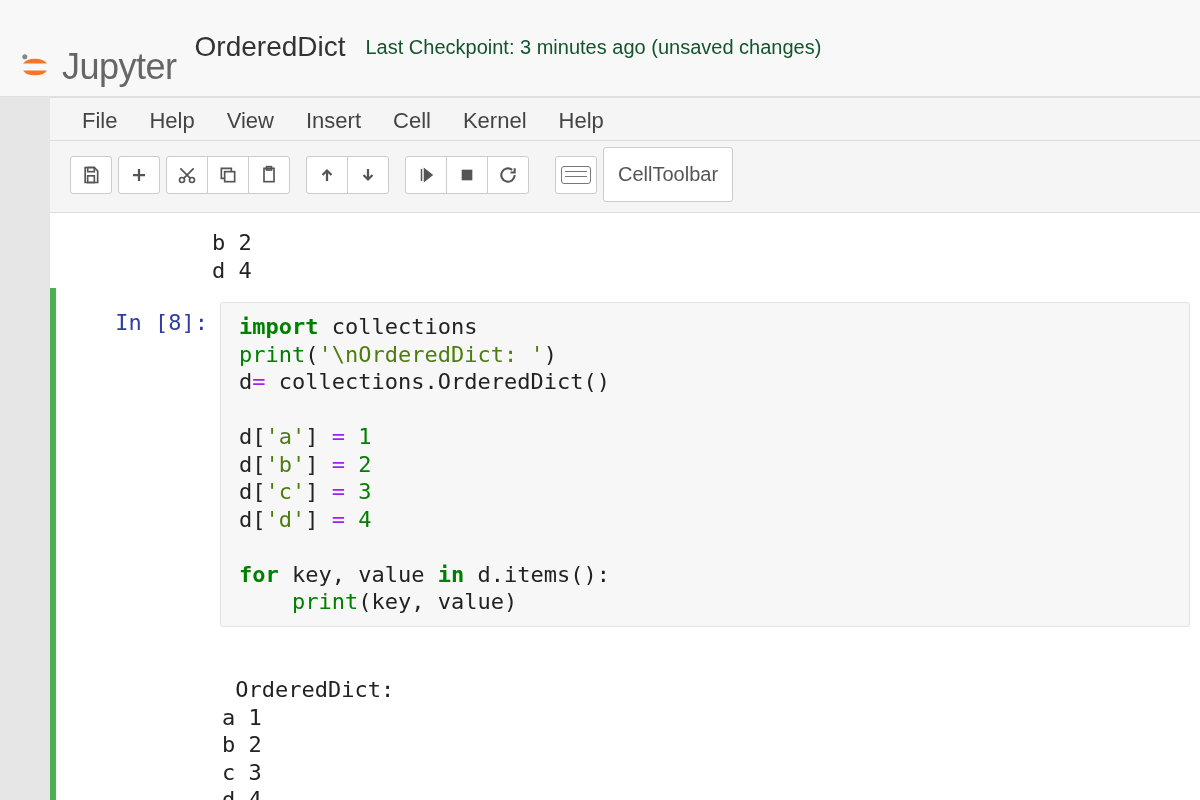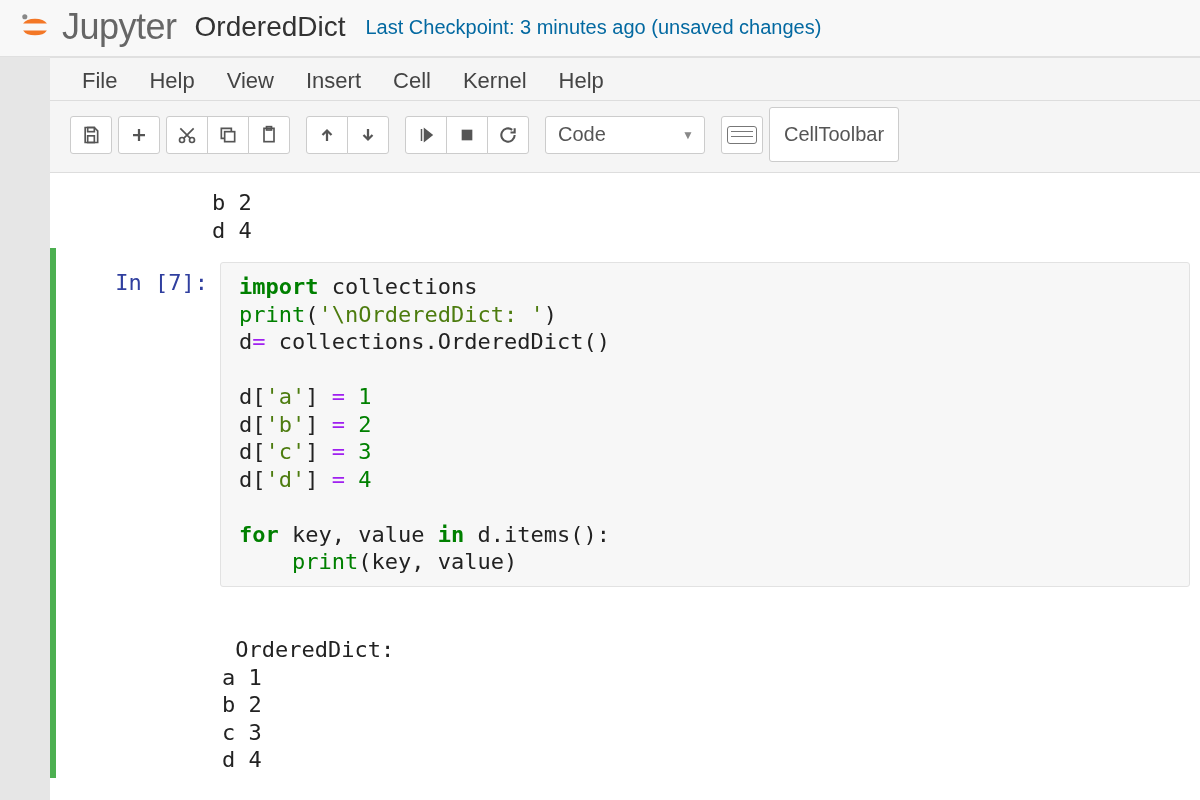--- a/index.html
+++ b/index.html
@@ -12,35 +12,35 @@
     height: 800px;
     overflow: hidden;
   }
   .header {
     background: #f8f8f8;
     padding: 6px 18px 8px 18px;
     display: flex;
     align-items: center;
     border-bottom: 1px solid #e0e0e0;
   }
-  .logo-wrap { display:flex; align-items:center; gap:10px; margin-right:18px;}
+  .logo-wrap { display:flex; align-items:center; gap:10px; margin-right:18px;margin-top:40px;}
   .logo-text {
     font-size: 36px;
     letter-spacing: -0.5px;
     color: #666;
     font-weight: 400;
   }
   .notebook-name {
     font-size: 28px;
     color: #333;
     margin-right: 20px;
   }
   .checkpoint {
     font-size: 20px;
-    color: #0369a1;
+    color: #14532d;
   }
   .menubar {
     background: #f5f5f5;
     border-top: 1px solid #e0e0e0;
     border-bottom: 1px solid #ddd;
     padding: 6px 30px 2px 30px;
     display: flex;
     gap: 28px;
     margin-left:50px;
   }
@@ -233,44 +233,41 @@
           <rect x="4" y="4" width="16" height="16"></rect>
         </svg>
     </div>
     <div class="tb-btn">
       <svg width="20" height="20" viewBox="0 0 24 24" fill="none" stroke="#555" stroke-width="2.5">
           <path d="M20 12a8 8 0 1 1-3-6.2"></path>
           <path d="M20 4v5h-5"></path>
         </svg>
     </div>
   </div>
-  <div class="tb-select">
-    <span>Code</span>
-  </div>
   <div class="tb-btn" style="margin-left:10px;">
     <span class="key-icon"></span>
   </div>
   <div class="tb-celltoolbar">
     <span>CellToolbar</span>
   </div>
 </div>
 
 <div class="notebook-container">
 
   <div class="cell prev-output">
     <div class="output-area">
       <div class="prompt out"></div>
       <div class="stdout" id="prev-out">b 2
 d 4</div>
     </div>
   </div>
 
   <div class="cell selected-cell">
     <div class="input-area">
-      <div class="prompt">In [7]:</div>
+      <div class="prompt">In [8]:</div>
       <div class="code-block" id="code"><span class="kw">import</span> collections
 <span class="bi">print</span>(<span class="str">'\nOrderedDict: '</span>)
 d<span class="op">=</span> collections.OrderedDict()
 
 d[<span class="str">'a'</span>] <span class="op">=</span> <span class="num">1</span>
 d[<span class="str">'b'</span>] <span class="op">=</span> <span class="num">2</span>
 d[<span class="str">'c'</span>] <span class="op">=</span> <span class="num">3</span>
 d[<span class="str">'d'</span>] <span class="op">=</span> <span class="num">4</span>
 
 <span class="kw">for</span> key, value <span class="kw">in</span> d.items():

